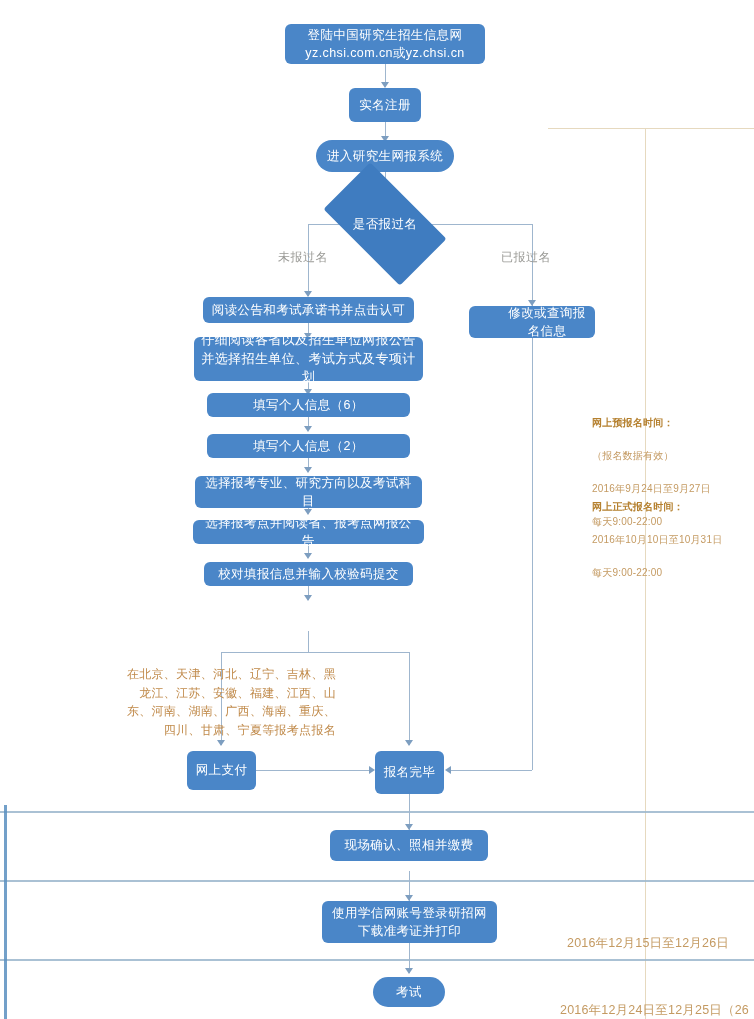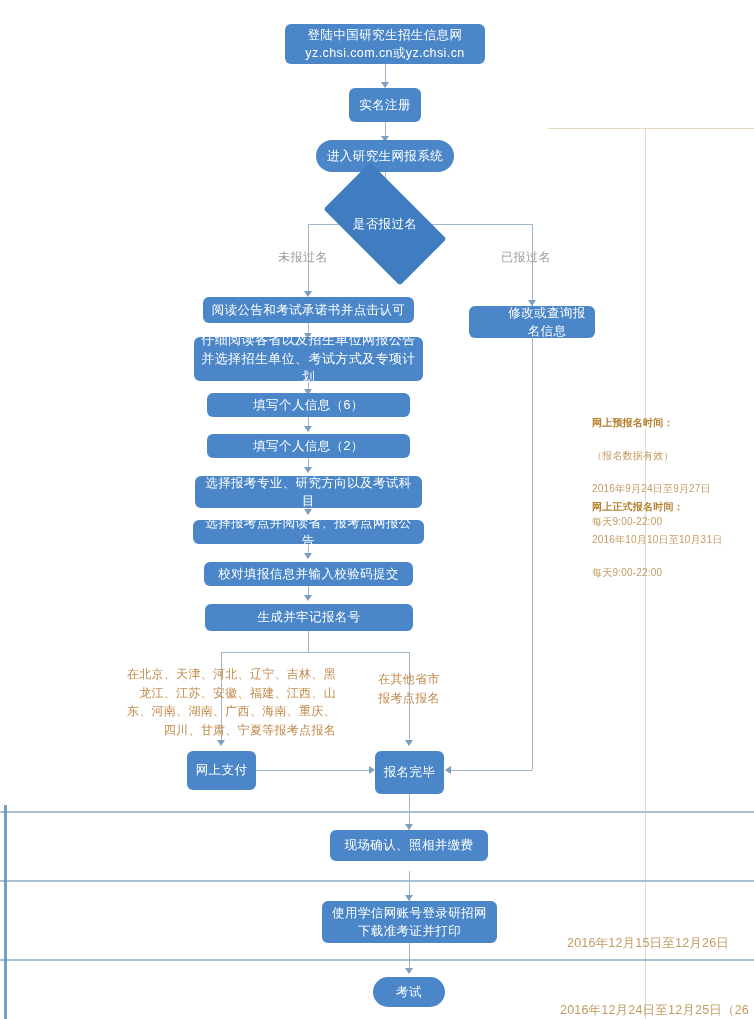--- a/index.html
+++ b/index.html
@@ -246,31 +246,28 @@
   <div class="node soft" style="left:207px;top:393px;width:203px;height:24px;">填写个人信息（6）</div>
 
   <div class="node soft" style="left:207px;top:434px;width:203px;height:24px;">填写个人信息（2）</div>
 
   <div class="node soft" style="left:195px;top:476px;width:227px;height:32px;">选择报考专业、研究方向以及考试科目</div>
 
   <div class="node soft" style="left:193px;top:520px;width:231px;height:24px;">选择报考点并阅读省、报考点网报公告</div>
 
   <div class="node soft" style="left:204px;top:562px;width:209px;height:24px;">校对填报信息并输入校验码提交</div>
 
-  <div class="node soft" style="left:205px;top:604px;width:208px;height:27px;">生成并牢记报名号</div>
 
   <div class="node soft" style="left:469px;top:306px;width:126px;height:32px;padding-left:36px;">修改或查询报名信息</div>
 
   <div class="orange-note" style="left:110px;top:665px;width:226px;text-align:right;">在北京、天津、河北、辽宁、吉林、黑
 龙江、江苏、安徽、福建、江西、山
 东、河南、湖南、广西、海南、重庆、
 四川、甘肃、宁夏等报考点报名</div>
 
-  <div class="orange-note" style="left:366px;top:670px;width:86px;">在其他省市
-报考点报名</div>
 
   <div class="node soft" style="left:187px;top:751px;width:69px;height:39px;">网上支付</div>
 
   <div class="node soft" style="left:375px;top:751px;width:69px;height:43px;">报名完毕</div>
 
   <div class="node soft" style="left:330px;top:830px;width:158px;height:31px;">现场确认、照相并缴费</div>
 
   <div class="node soft" style="left:322px;top:901px;width:175px;height:42px;">使用学信网账号登录研招网
 下载准考证并打印</div>
 

